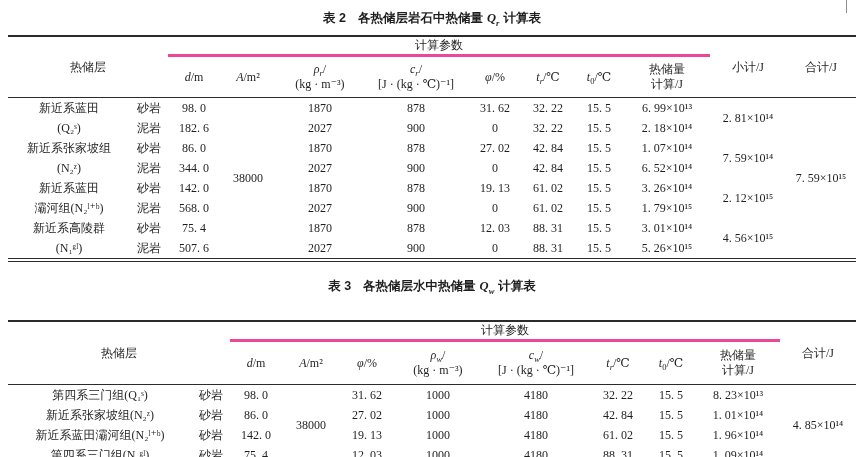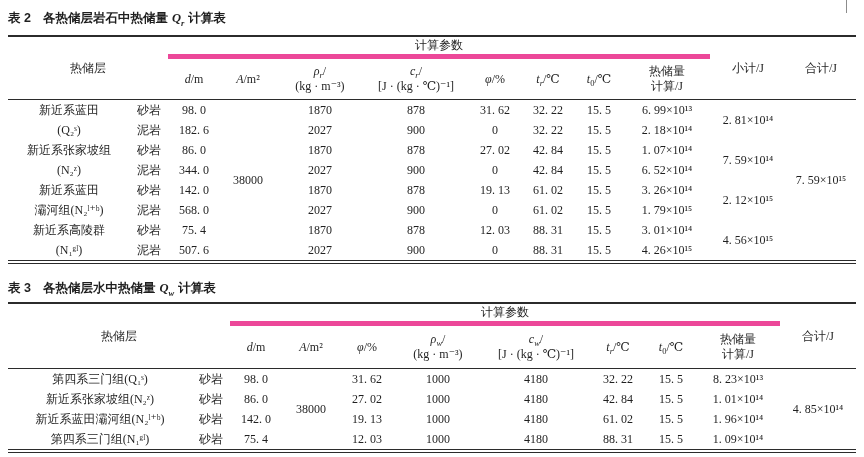--- a/index.html
+++ b/index.html
@@ -4,21 +4,21 @@
 <style>
   html,body{margin:0;padding:0;}
   body{
     width:864px;height:457px;overflow:hidden;position:relative;
     background:#ffffff;color:#1f1f1f;
     font-family:"Liberation Serif","DejaVu Serif","DejaVu Sans",serif;
     font-size:12px;
   }
   .doc{padding:5px 8px 0 8px;}
   .tbl-title{
-    font-weight:bold;font-size:12.5px;height:20px;line-height:20px;
+    text-align:center;font-weight:bold;font-size:12.5px;height:20px;line-height:20px;
     font-family:"Liberation Sans","DejaVu Sans",sans-serif;
   }
   .tbl-title .t-prefix{margin-right:12px;}
   .tbl-title .sym{margin-left:4px;}
   .tbl-title .t-suffix{margin-left:4px;}
   .v{font-style:italic;font-family:"Liberation Serif","DejaVu Serif","DejaVu Sans",serif;}
   sub{font-size:8.5px;line-height:0;}
   table{
     border-collapse:collapse;table-layout:fixed;width:848px;
     border-top:2px solid #2b2b2b;border-bottom:4px double #2b2b2b;
@@ -27,23 +27,23 @@
   th,td{
     font-weight:normal;text-align:center;vertical-align:middle;
     padding:0;font-size:12px;line-height:1.25;
     overflow:visible;white-space:nowrap;
   }
   tr.h1 th{height:17px;}
   tr.h2 th{height:40px;}
   .t3 tr.h2 th{height:42px;}
   td{height:20px;}
   .hb{border-bottom:1px solid #2b2b2b;}
-  .params{border-bottom:5px solid #ec4899;}
+  .params{border-bottom:3px solid #ec4899;}
   #title2{margin-top:3px;margin-bottom:7px;}
-  #title3{margin-top:14px;margin-bottom:4px;}
+  #title3{margin-top:14px;margin-bottom:24px;}
   .corner-mark{position:absolute;left:846px;top:0;width:1px;height:13px;background:#8c8c8c;}
 </style>
 </head>
 <body>
 
 <div class="corner-mark"></div>
 
 <div class="doc">
 
   <div class="tbl-title" id="title2">
@@ -177,21 +177,21 @@
     </tr>
     <tr>
       <td>(N₁ᵍˡ)</td>
       <td>泥岩</td>
       <td>507. 6</td>
       <td>2027</td>
       <td>900</td>
       <td>0</td>
       <td>88. 31</td>
       <td>15. 5</td>
-      <td>4. 26×10¹⁵</td>
+      <td>5. 26×10¹⁵</td>
     </tr>
   </tbody>
     </table>
 
   <div class="tbl-title" id="title3">
     <span class="t-prefix">表 3</span><span>各热储层水中热储量</span><span class="v sym">Q</span><sub class="v">w</sub><span class="t-suffix">计算表</span>
   </div>
 
   <table class="t3">
     <colgroup>

